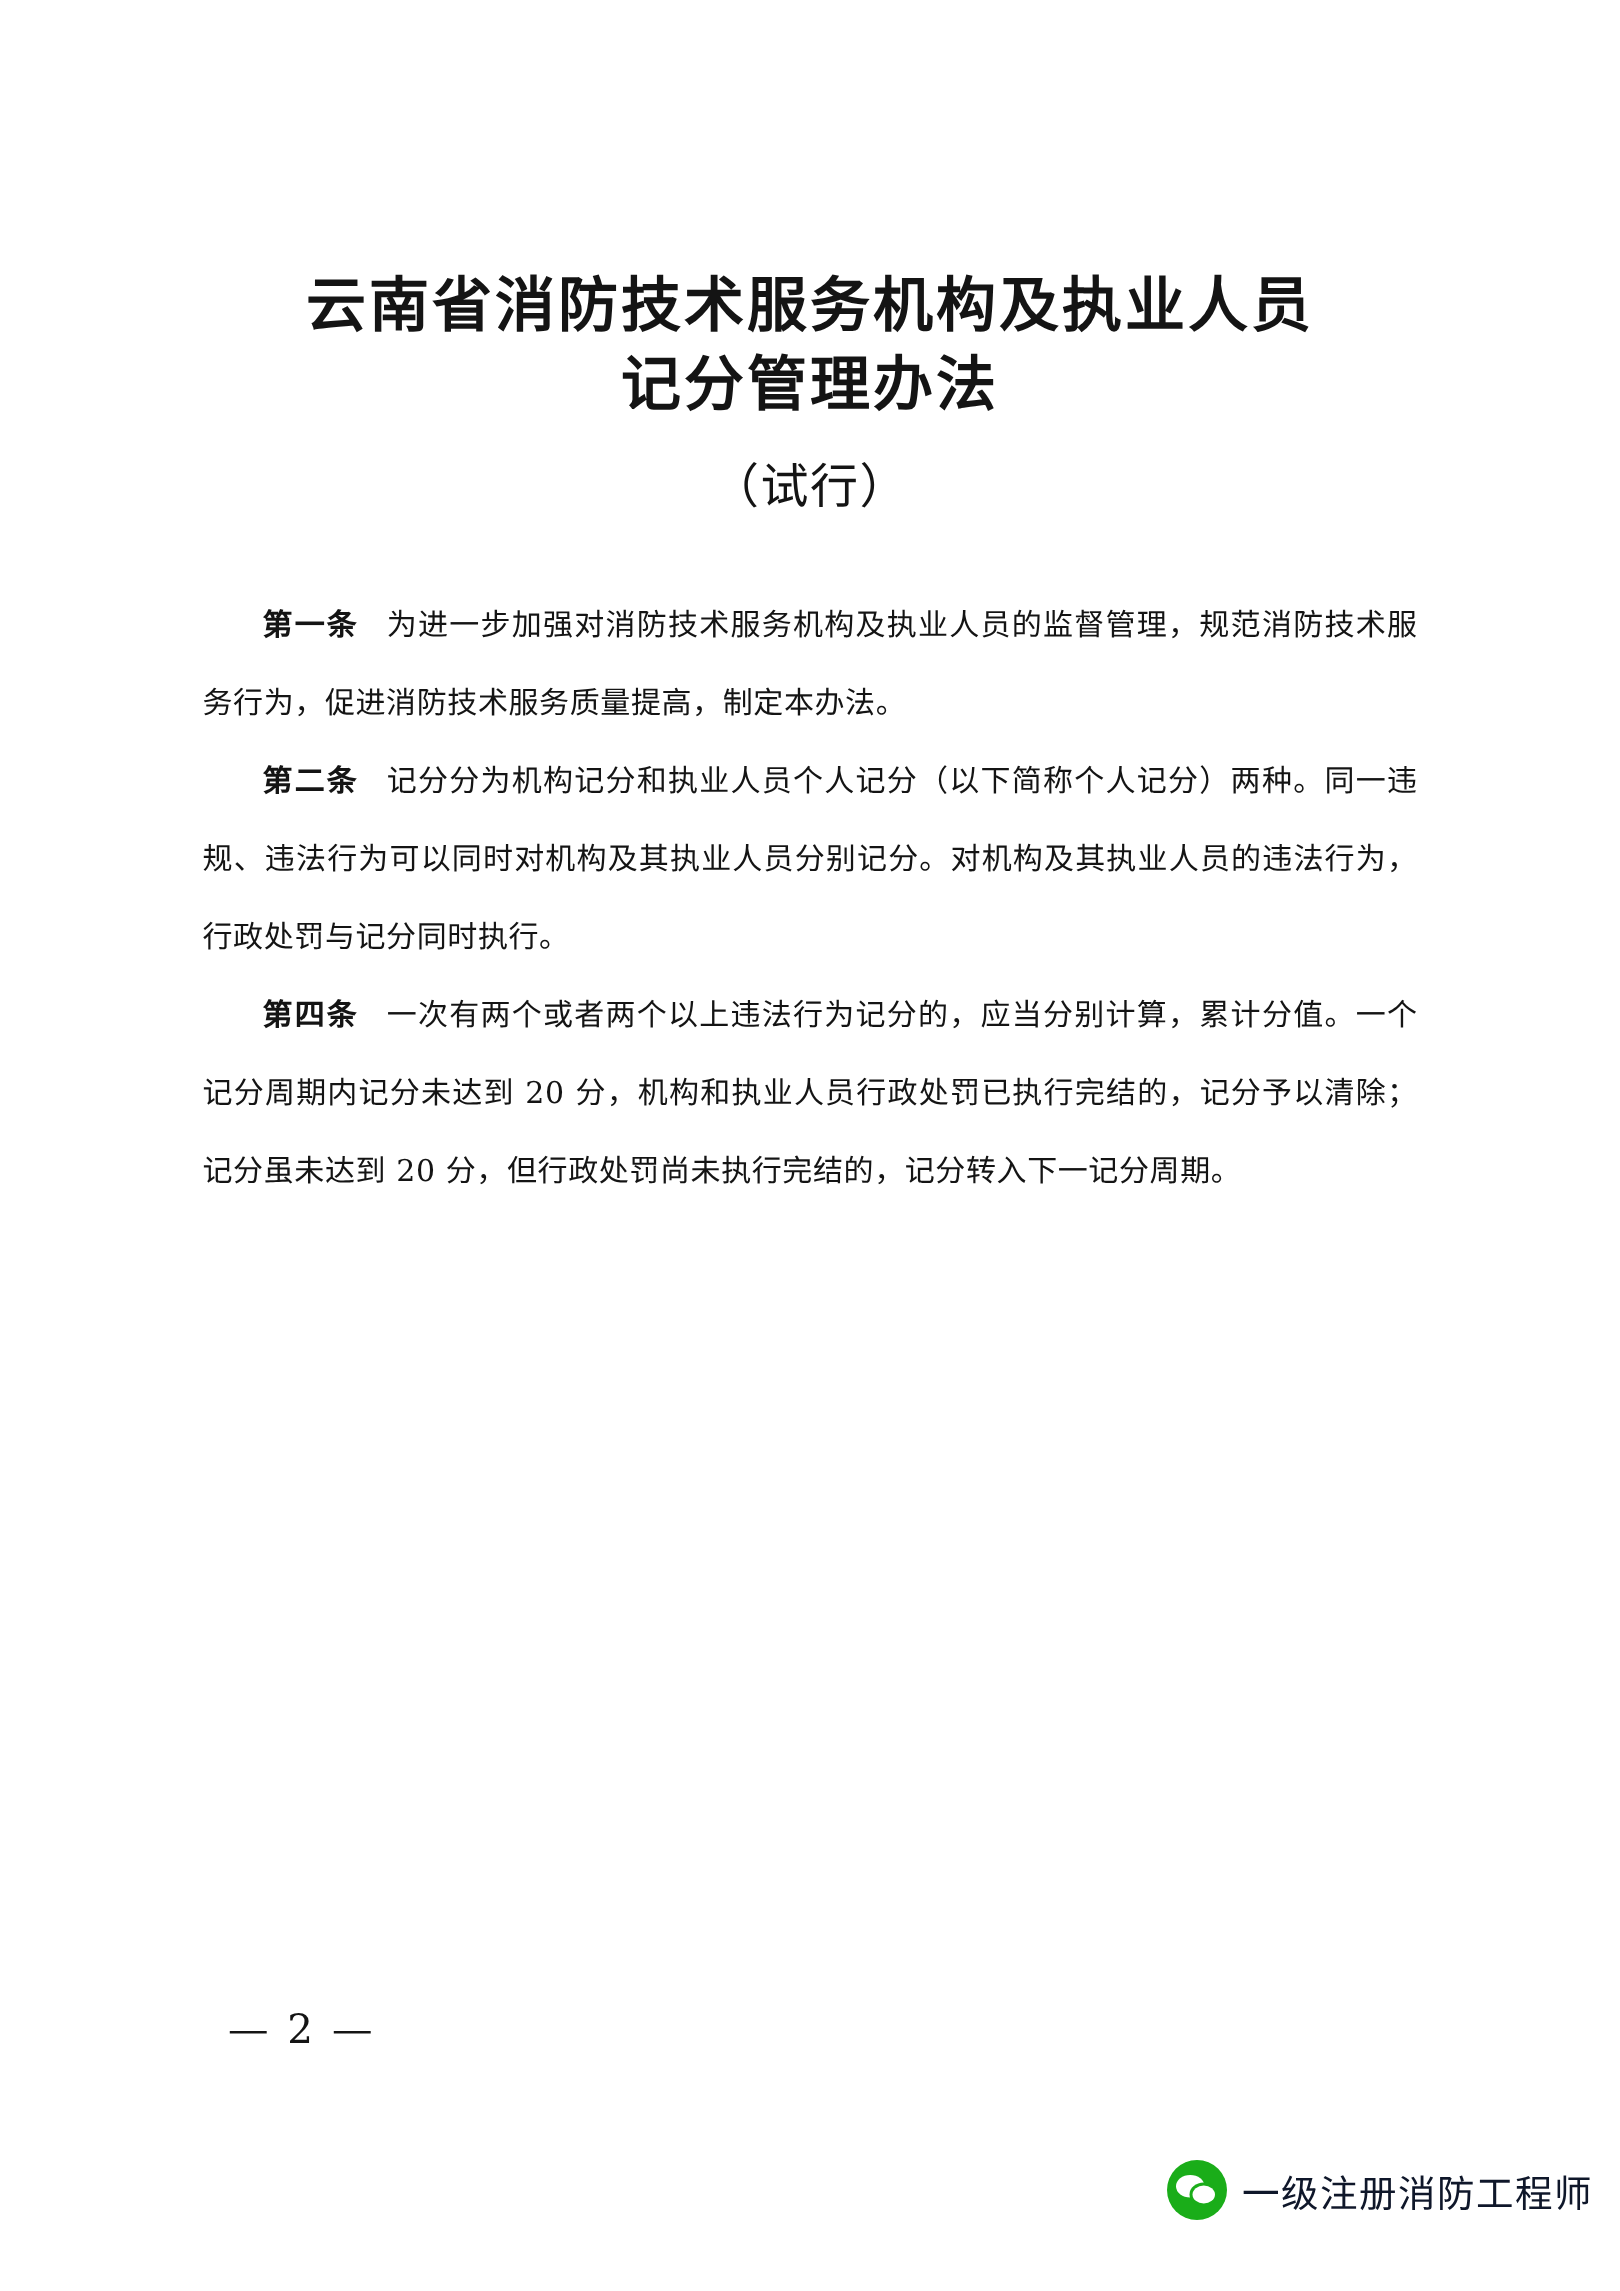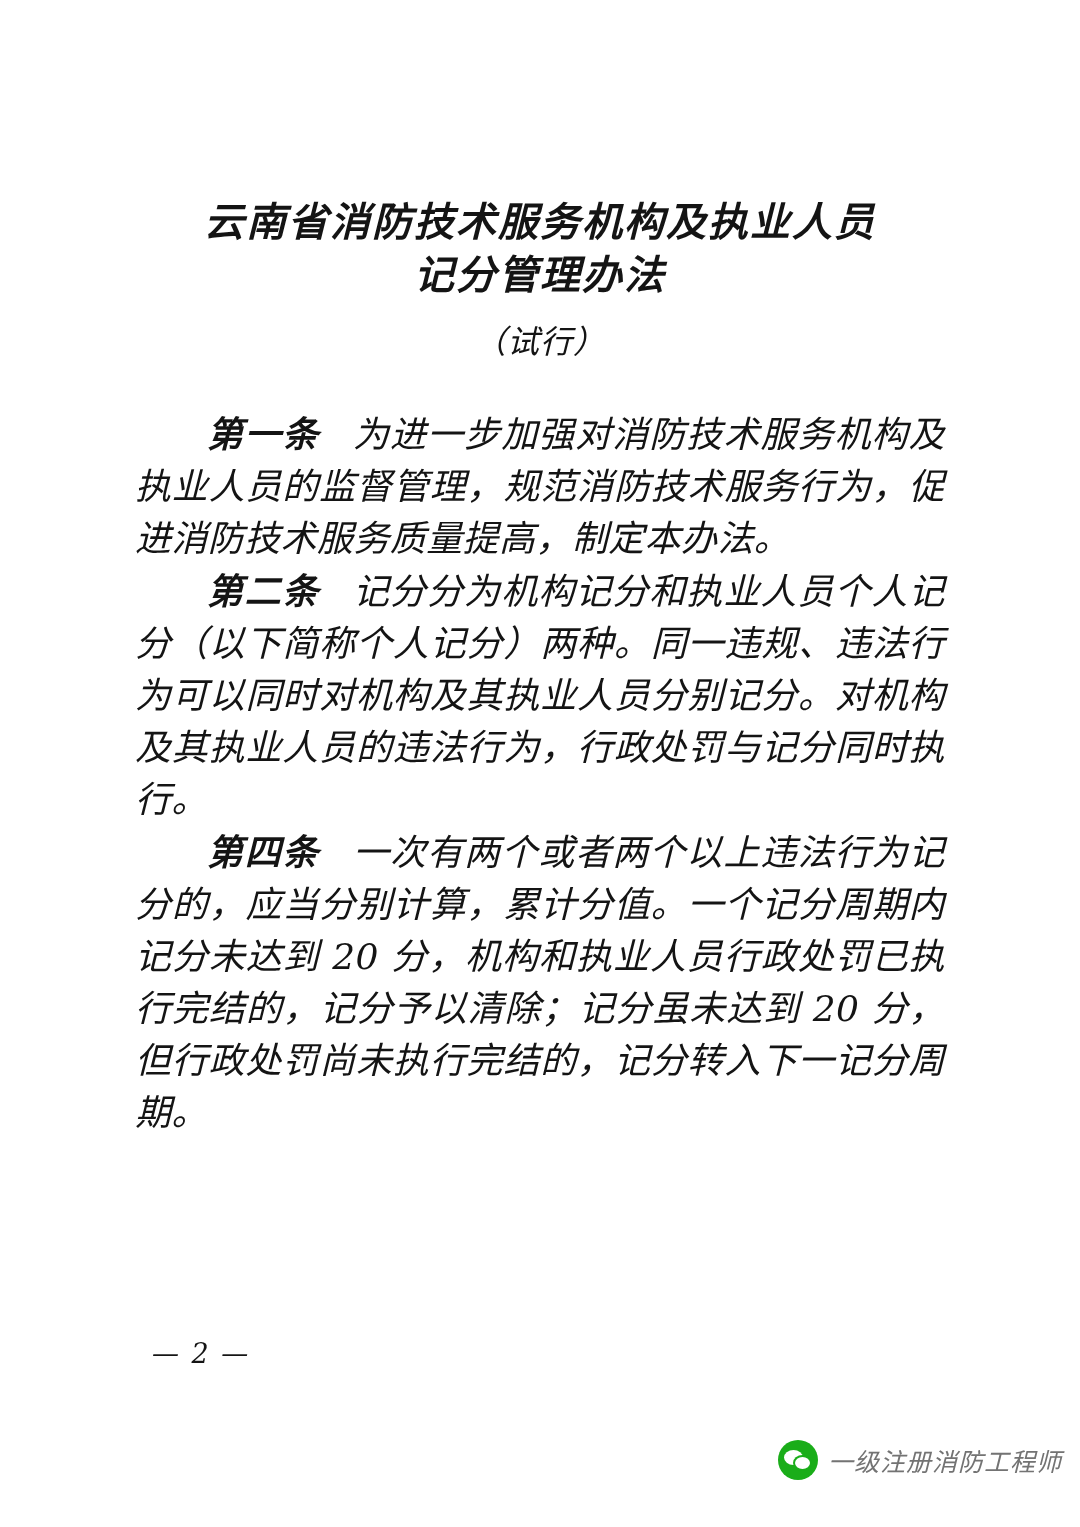--- a/index.html
+++ b/index.html
@@ -12,22 +12,21 @@
     height: 1527px;
     position: relative;
     font-family: "DejaVu Serif", "Liberation Serif", serif;
     color: #141414;
     overflow: hidden;
   }
 
   .page {
     position: absolute;
     inset: 0;
-    padding: 18px;
-    font-style: italic;
+    padding: 0;
   }
 
   .doc-title {
     margin: 0;
     padding-top: 178px;
     text-align: center;
     font-size: 40px;
     font-weight: bold;
     line-height: 1.32;
     letter-spacing: 2px;
@@ -47,21 +46,21 @@
   }
 
   .body-text {
     margin: 0 auto;
     padding-top: 44px;
     width: 810px;
   }
 
   .para {
     margin: 0;
-    font-size: 36px;
+    font-size: 20px;
     line-height: 52px;
     text-align: justify;
     text-justify: inter-ideograph;
     text-indent: 2em;
     letter-spacing: 0.4px;
   }
 
   .para .label {
     font-weight: bold;
     letter-spacing: 1px;
@@ -81,21 +80,21 @@
   }
 
   
   .wechat-badge {
     position: absolute;
     right: 18px;
     top: 1440px;
     display: flex;
     align-items: center;
     gap: 10px;
-    color: #737373;
+    color: #0f172a;
     justify-content: center;
   }
   .wechat-icon {
     width: 40px;
     height: 40px;
     border-radius: 50%;
     background: #1aad19;
     position: relative;
     flex: 0 0 auto;
   }

